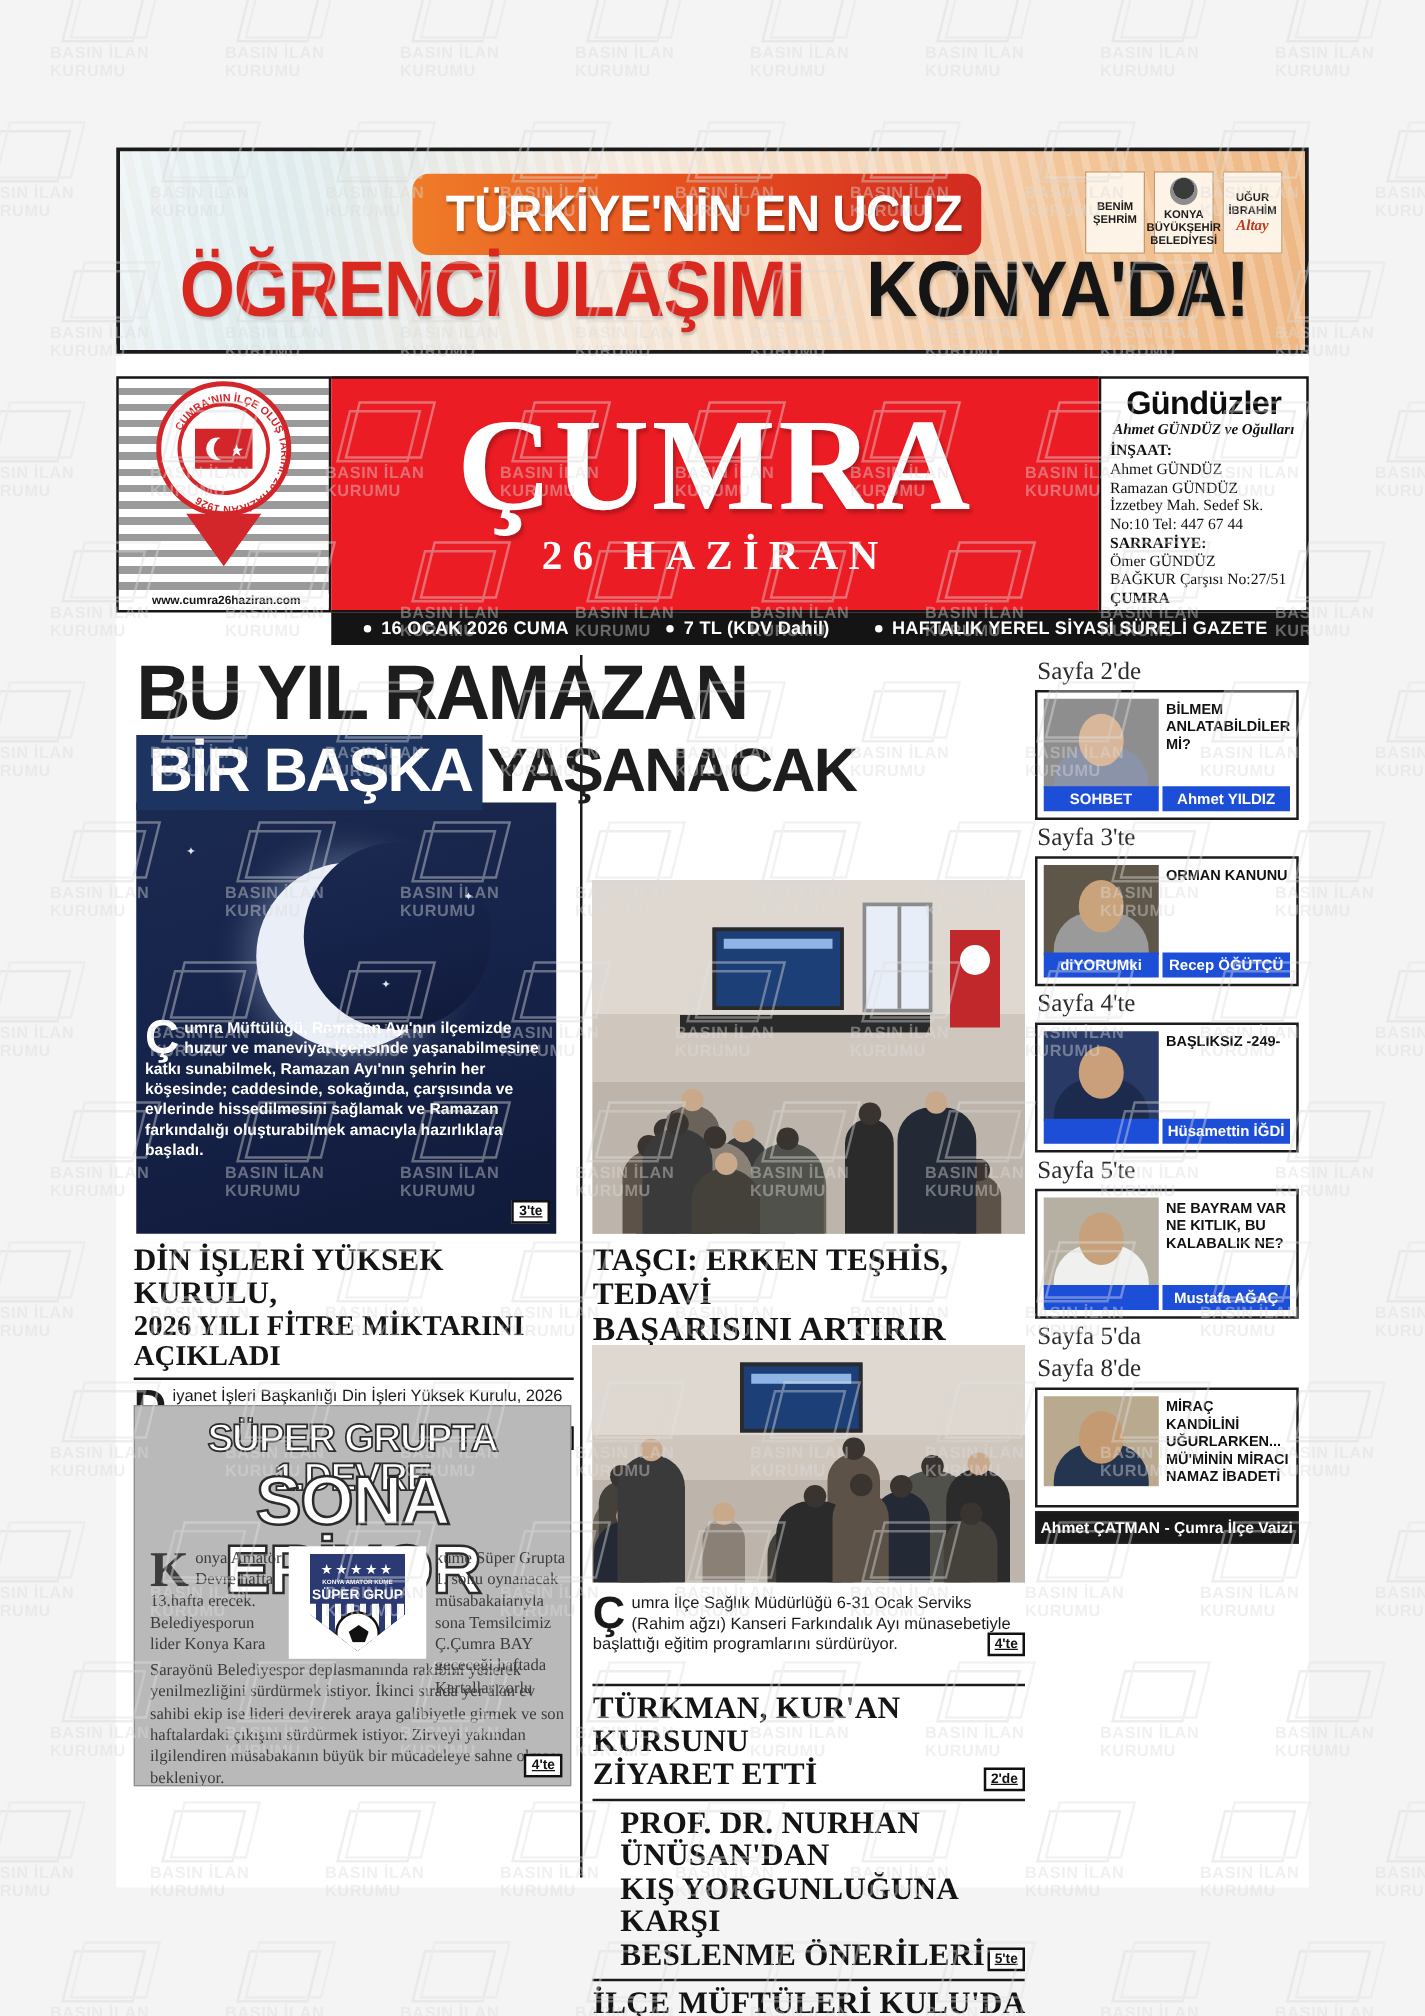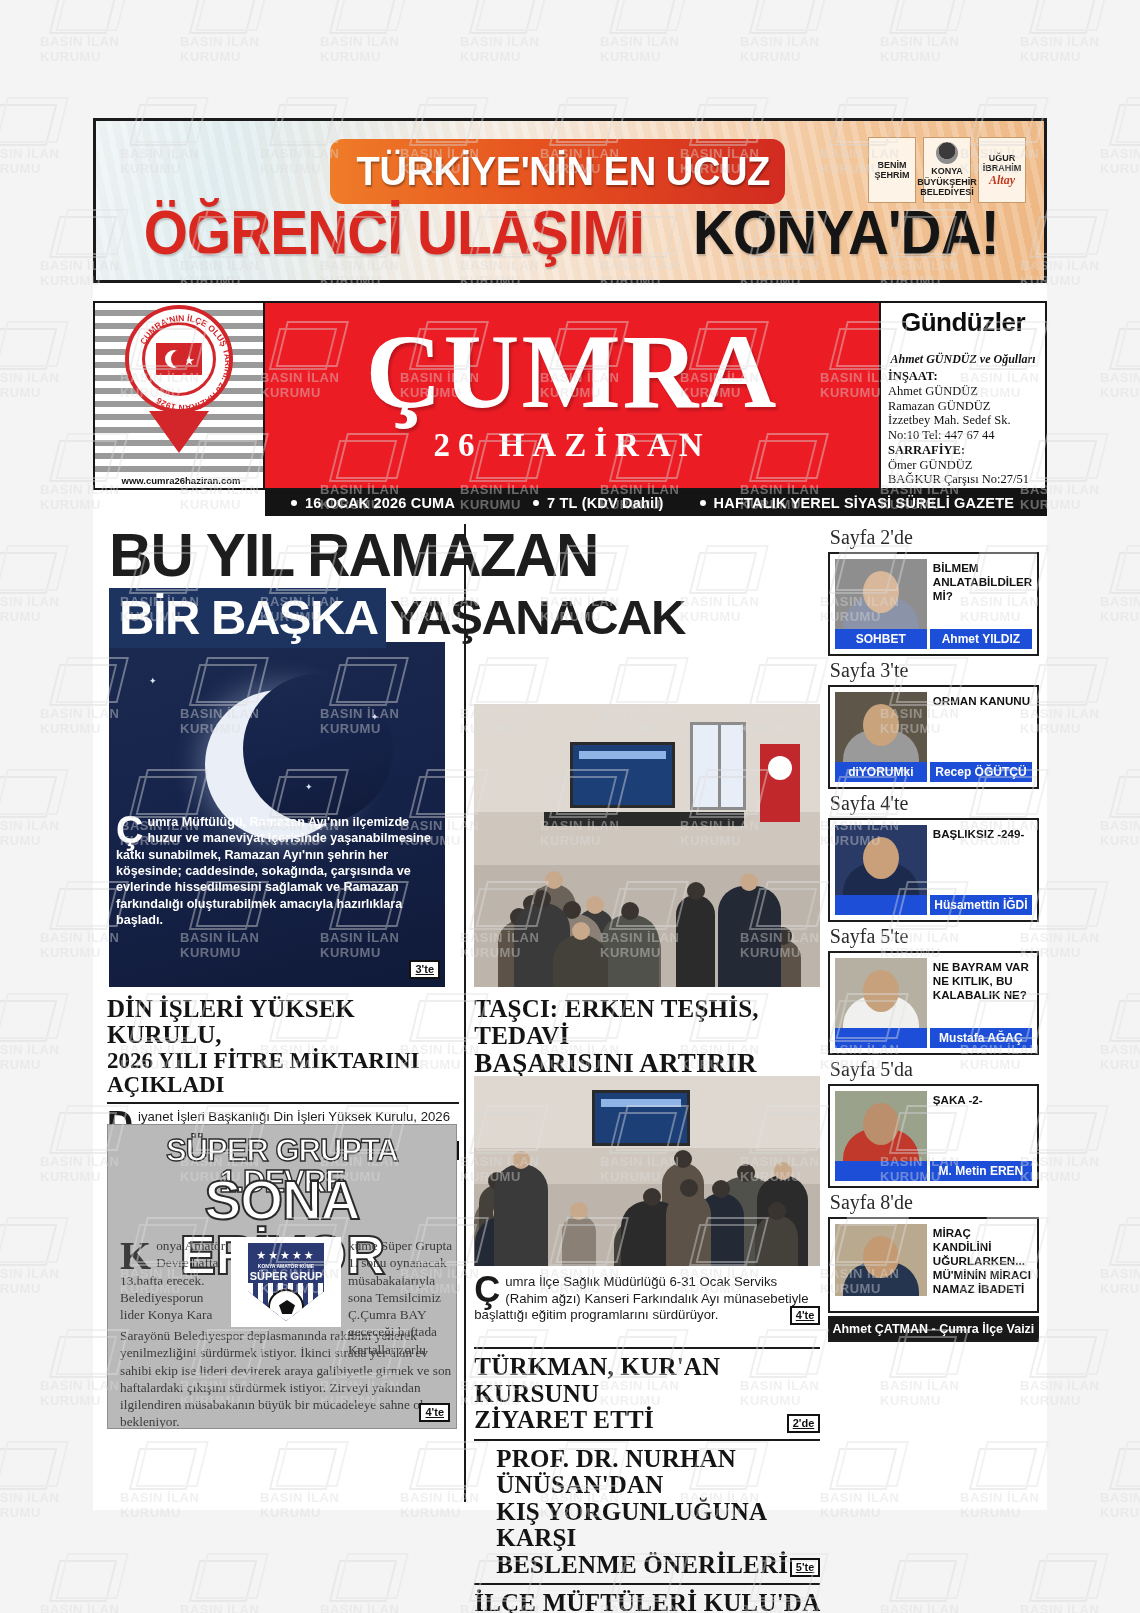--- a/index.html
+++ b/index.html
@@ -191,21 +191,21 @@
   }
   .mh-ad {
     width: 168px; height: 189px; border: 2px solid #161616; background:#fff;
     padding: 6px 7px 0 7px; overflow:hidden;
   }
   .gd-logo {
     font: 900 26px/1 "Liberation Sans", sans-serif;
     color:#0d0d0d; text-align:center;
     -webkit-text-stroke: 0px;
     letter-spacing: -.5px;
-    margin-bottom: 18px;
+    margin-bottom: 2px;
   }
   .gd-sub {
     font: italic 700 12px/1.1 "Liberation Serif", serif;
     text-align:center; color:#111; margin-bottom:3px;
   }
   .gd-ad { font: 400 12.5px/1.18 "Liberation Serif", serif; color:#111; }
   .gd-ad b { font-weight: 700; }
 
   
   .infostrip {
@@ -1384,33 +1384,20 @@
               </div>
               <div class="ttl">NE BAYRAM VAR NE KITLIK, BU KALABALIK NE?</div>
               <div class="bar">
                 <div class="b1"></div>
                 <div class="b2">Mustafa AĞAÇ</div>
               </div>
             </div>
           </div>
           <div>
             <div class="sayfa">Sayfa 5'da</div>
-            <div class="colbox">
-              <div class="ph" style="background:#9aa28c">
-                <div class="face">
-                  <div class="body" style="left:8px;width:76px;height:34px;background:#c0392b"></div>
-                  <div class="head" style="left:28px;top:12px;width:36px;height:42px;background:#bb8f6b"></div>
-                </div>
-              </div>
-              <div class="ttl">ŞAKA -2-</div>
-              <div class="bar">
-                <div class="b1"></div>
-                <div class="b2">M. Metin EREN</div>
-              </div>
-            </div>
           </div>
           <div>
             <div class="sayfa">Sayfa 8'de</div>
             <div class="colbox" style="height: 96px;">
               <div class="ph" style="background:#b9a98f">
                 <div class="face">
                   <div class="body" style="left:8px;width:76px;height:34px;background:#26354f"></div>
                   <div class="head" style="left:28px;top:12px;width:36px;height:42px;background:#c39a72"></div>
                 </div>
               </div>

